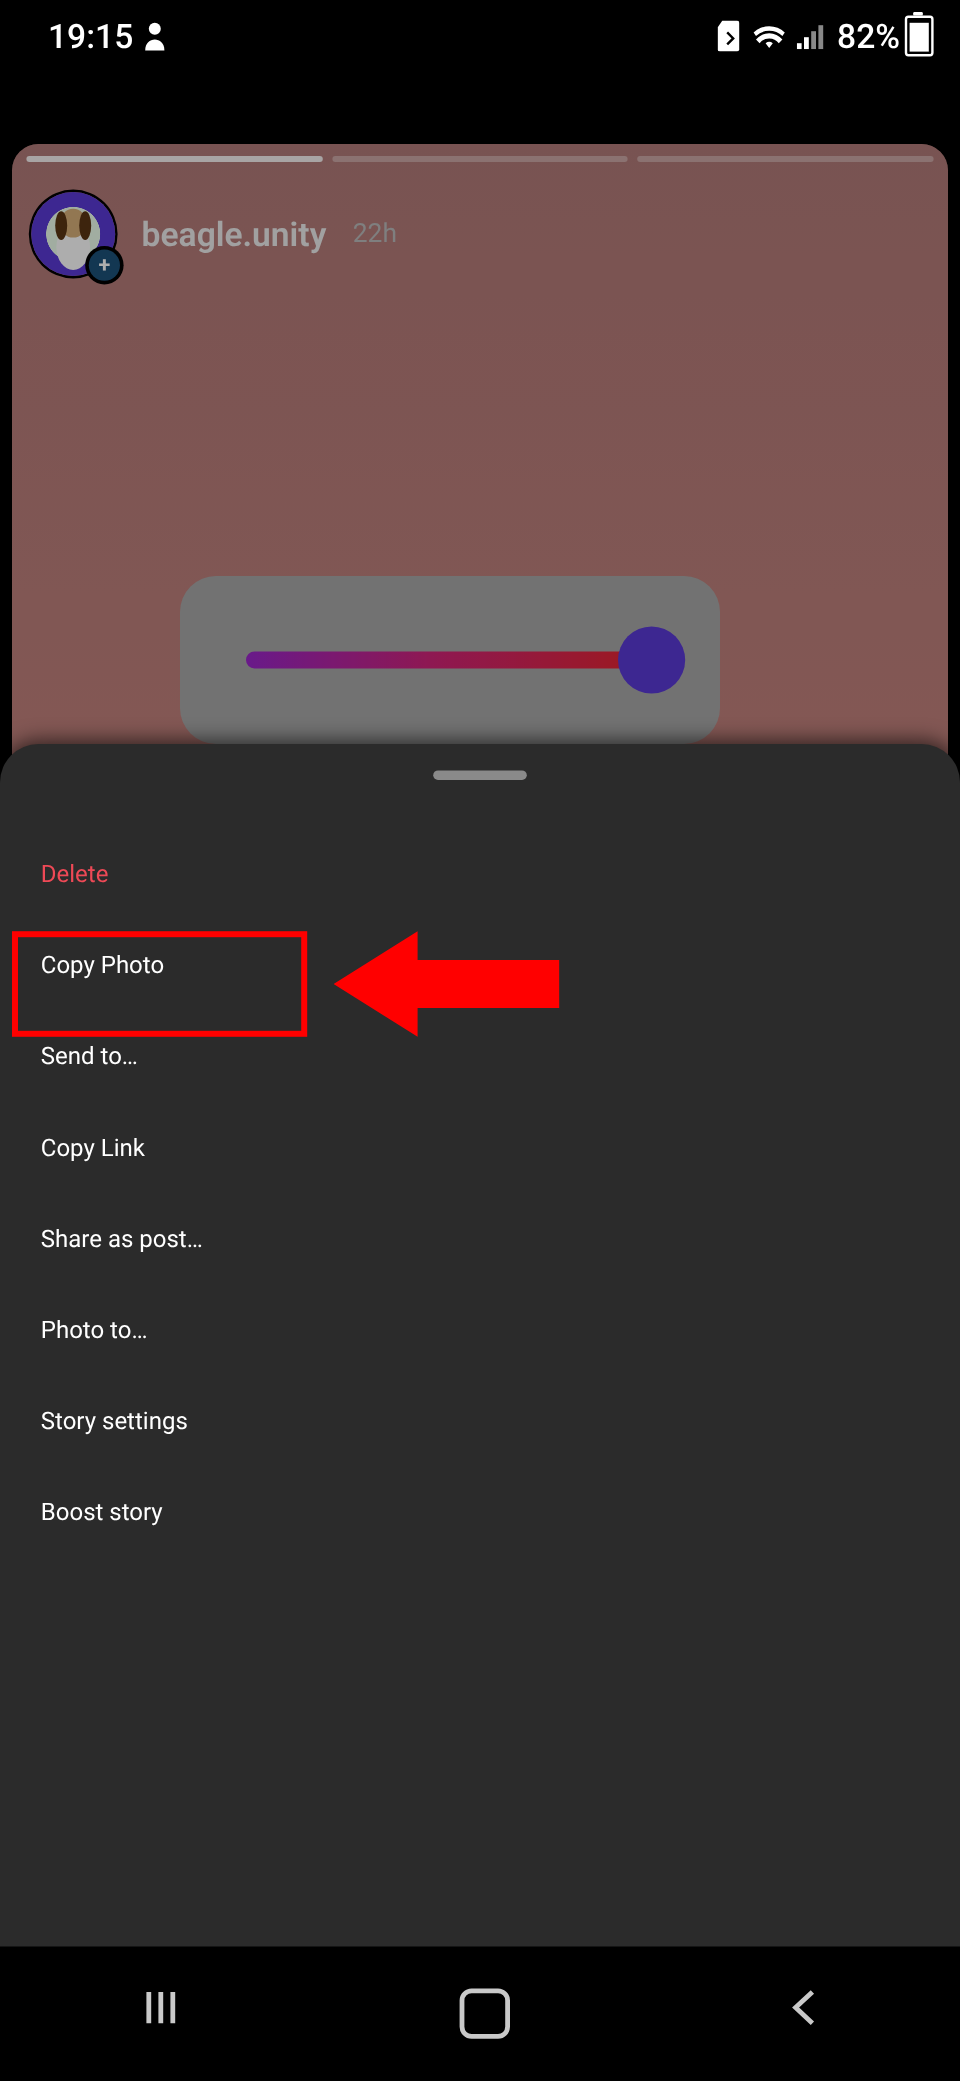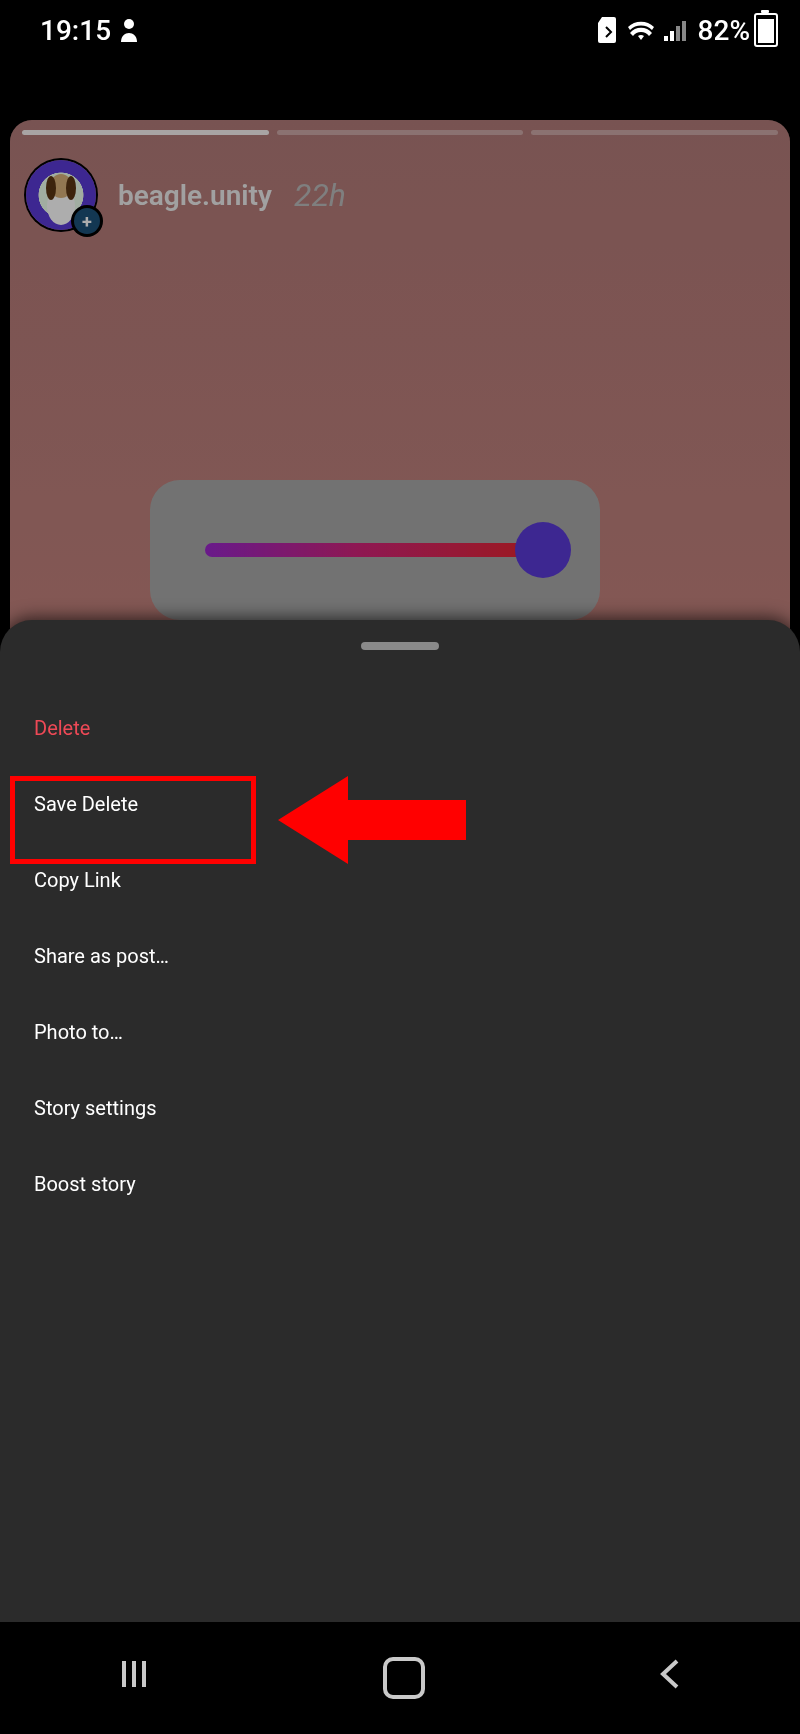--- a/index.html
+++ b/index.html
@@ -69,21 +69,21 @@
   }
   .avatar svg{position:absolute; inset:0;}
   .plus-badge{
     position:absolute; right:-4px; bottom:-4px;
     width:26px;height:26px;border-radius:50%;
     background:#1d517a; display:flex;align-items:center;justify-content:center;
     color:#fff; font-size:18px; font-weight:700;
     box-shadow:0 0 0 3px #000;
   }
   .user{font-size:28px;font-weight:600;color:#eee;}
-  .age{font-size:32px;color:#bbb;font-style:italic;}
+  .age{font-size:22px;color:#bbb;}
 
   
   .slider-card{
     position:absolute; left:140px; top:360px;
     width:450px; height:140px;
     background:#a9a9a9; border-radius:30px;
     display:flex; align-items:center; justify-content:center;
   }
   .slider-track{
     width:340px;height:14px;border-radius:7px;
@@ -228,21 +228,22 @@
     <div class="dog"></div>
     <div class="toy"></div>
   </div>
 
   <div class="darken"></div>
 </div>
 
 <div class="sheet">
   <div class="grab"></div>
   <div class="item delete">Delete</div>
-  <div class="item save-row">Save Delete</div>
+  <div class="item save-row">Copy Photo</div>
+  <div class="item">Send to…</div>
   <div class="item">Copy Link</div>
   <div class="item">Share as post…</div>
   <div class="item">Photo to…</div>
   <div class="item">Story settings</div>
   <div class="item">Boost story</div>
 </div>
 
 <div class="highlight"></div>
 <svg class="arrow" width="190" height="100" viewBox="0 0 190 100">
   <polygon points="0,50 70,6 70,30 188,30 188,70 70,70 70,94" fill="#ff0000"></polygon>

